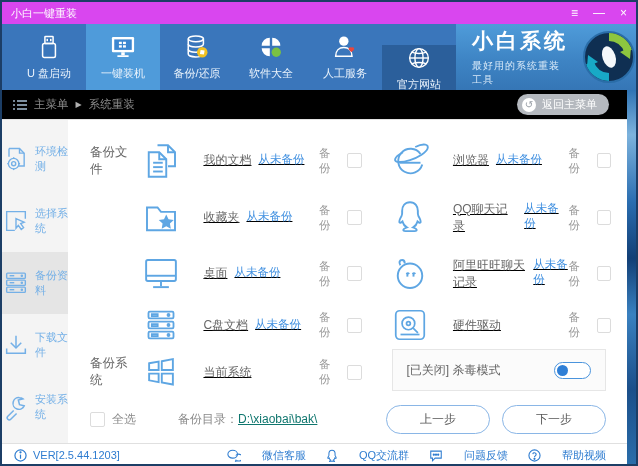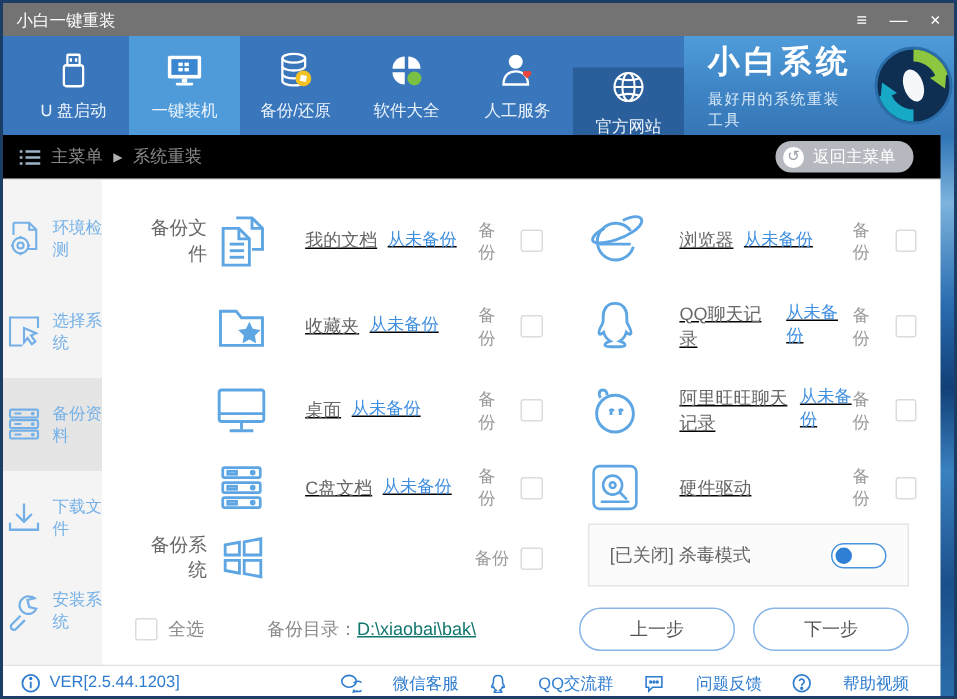--- a/index.html
+++ b/index.html
@@ -4,21 +4,21 @@
 <style>
   * { margin:0; padding:0; box-sizing:border-box; }
   html,body { width:638px; height:466px; font-family:"Liberation Sans","DejaVu Sans",sans-serif; }
   .window { position:relative; width:638px; height:466px; background:#fff; border:2px solid #1c3e66; overflow:hidden; }
 
   
   .right-band { position:absolute; top:88px; right:0; width:9px; bottom:0; z-index:9;
     background:linear-gradient(180deg,#2f74b5 0%,#7db3dd 12%,#2a6db0 30%,#123f76 45%,#3a81c0 60%,#1b4f8a 80%,#2a6daa 100%); }
 
   
-  .titlebar { height:22px; background:#737373; display:flex; align-items:center; padding:0 9px; color:#fff; }
+  .titlebar { height:22px; background:#d946ef; display:flex; align-items:center; padding:0 9px; color:#fff; }
   .titlebar .title { font-size:11px; }
   .win-controls { margin-left:auto; display:flex; gap:15px; align-items:center; }
   .win-controls span { font-size:12px; cursor:default; line-height:1; }
 
   
   .navbar { height:66px; background:#3a76bb; display:flex; padding-left:10px; }
   .nav-item { width:74px; display:flex; flex-direction:column; align-items:center; justify-content:center; gap:5px;
     color:#eaf3fc; font-size:11px; }
   .nav-item.selected { background:#4f9bda; }
   .nav-item.dark { background:#2b5f9b;margin-top:21px; }
@@ -39,21 +39,21 @@
 
   
   .bodyrow { display:flex; height:323px; }
   .sidebar { width:92px; background:#f4f4f4; padding-top:8px; }
   .side-item { height:62px; display:flex; flex-direction:row; align-items:center; justify-content:center; gap:5px;
     color:#74b0e7; font-size:11px; }
   .side-item.selected { background:#e5e5e5; }
 
   .content { flex:1; padding-top:12px; display:grid; grid-template-columns:70px 1fr 1fr;
     grid-template-rows:57px 57px 55px 48px 46px 1fr; background:#fff; }
-  .section-label { font-size:12.5px; color:#666; display:flex; align-items:center; padding-left:22px;text-align:right; }
+  .section-label { font-size:12.5px; color:#666; display:flex; align-items:center; padding-left:22px; }
   .item { display:flex; align-items:center; padding-right:26px; }
   .item.rightcol { padding-right:25px; }
   .item .ico { width:48px; display:flex; justify-content:center; align-items:center; }
   .item .txt { margin-left:20px; width:122px; display:flex; flex-direction:row; gap:7px;text-decoration:underline; }
   .item .title { font-size:12px; color:#666; }
   .item .status { font-size:11.5px; color:#3f8fe0; min-height:2px; }
   .bk { margin-left:auto; display:flex; align-items:center; gap:7px; font-size:11.5px; color:#9a9a9a; }
   .cb { width:15px; height:15px; border:1px solid #dcdcdc; background:#fff; border-radius:2px; }
 
   .panel { margin:0 30px 4px 4px; border:1px solid #e6e6e6; background:#fbfbfb; display:flex; align-items:center;
@@ -438,20 +438,23 @@
       <div class="section-label">备份系统</div>
       <div class="item">
         <span class="ico">
           <svg width="38" height="38" viewBox="0 0 48 48" fill="none" stroke="#5ea6e3" stroke-width="2.4">
             <path d="M9 13 l12 -2.2 V21.5 H9 z"></path>
             <path d="M25 10.4 l14 -2.6 V21.5 H25 z"></path>
             <path d="M9 26 h12 v10.8 L9 34.5 z"></path>
             <path d="M25 26 h14 v13.8 L25 37.2 z"></path>
           </svg>
         </span>
+        <div class="txt">
+          <span class="title">当前系统</span>
+        </div>
         <div class="bk">
           <span>备份</span>
           <span class="cb"></span>
         </div>
       </div>
       <div class="panel">
         <span>[已关闭] 杀毒模式</span>
         <span class="toggle">
             <span class="knob"></span>
           </span>

